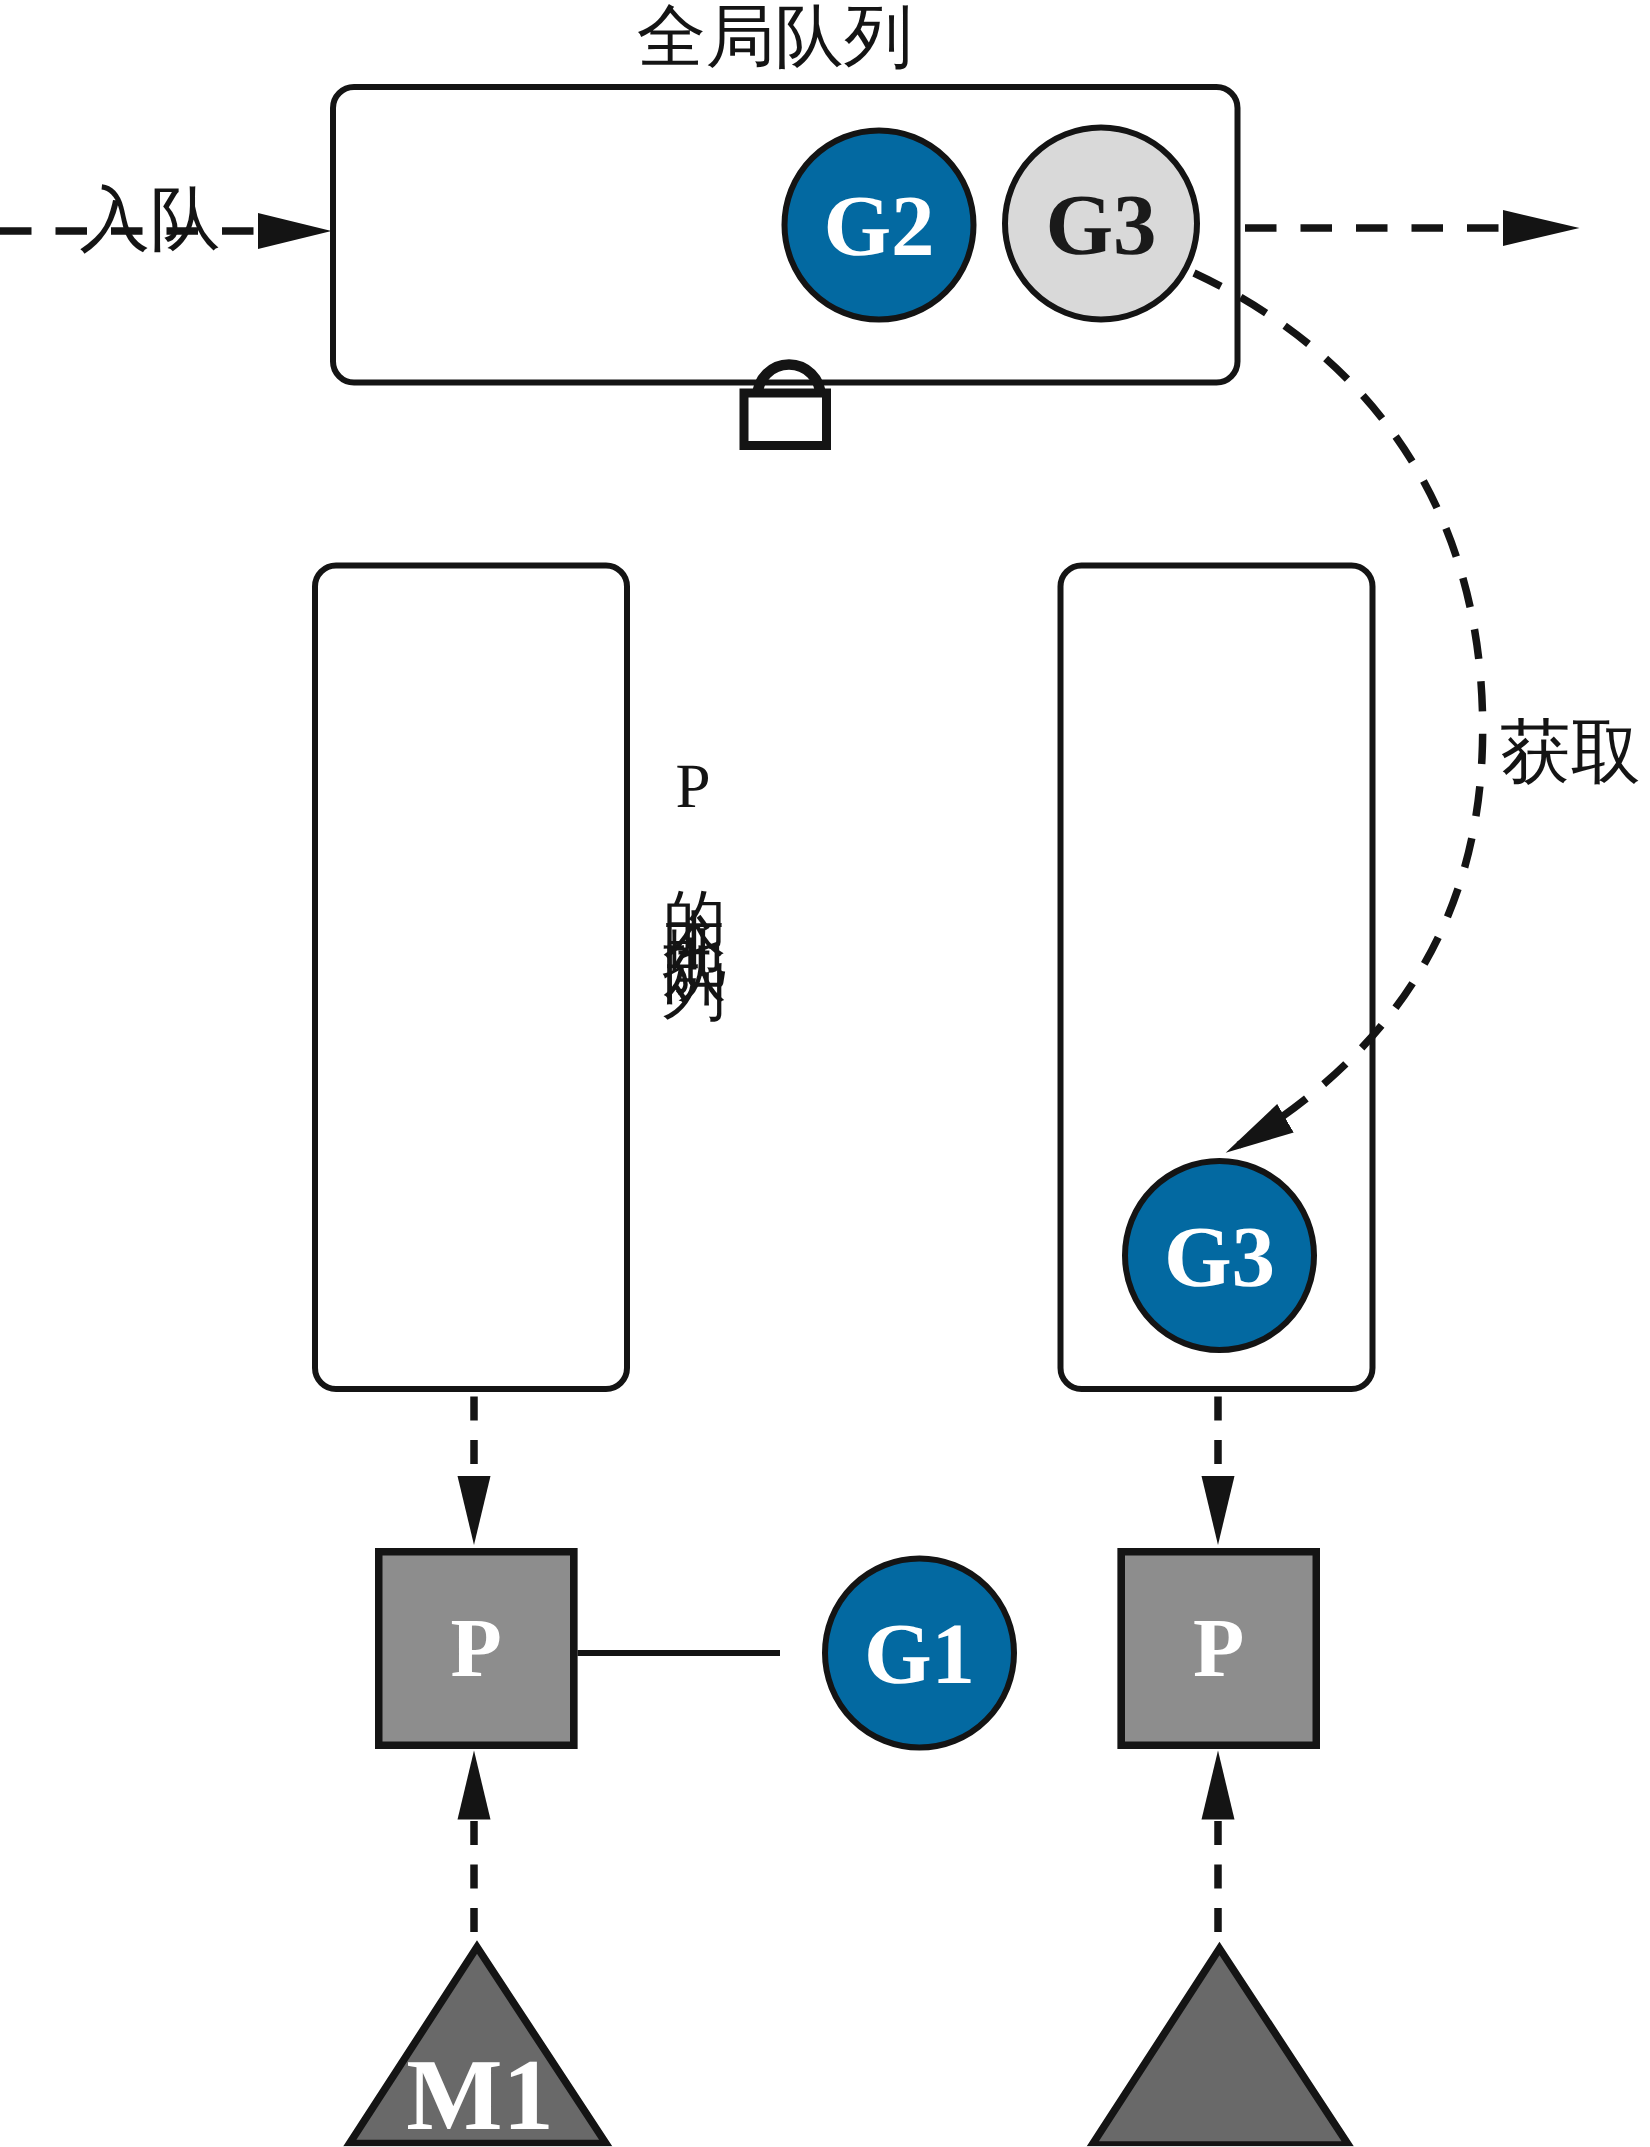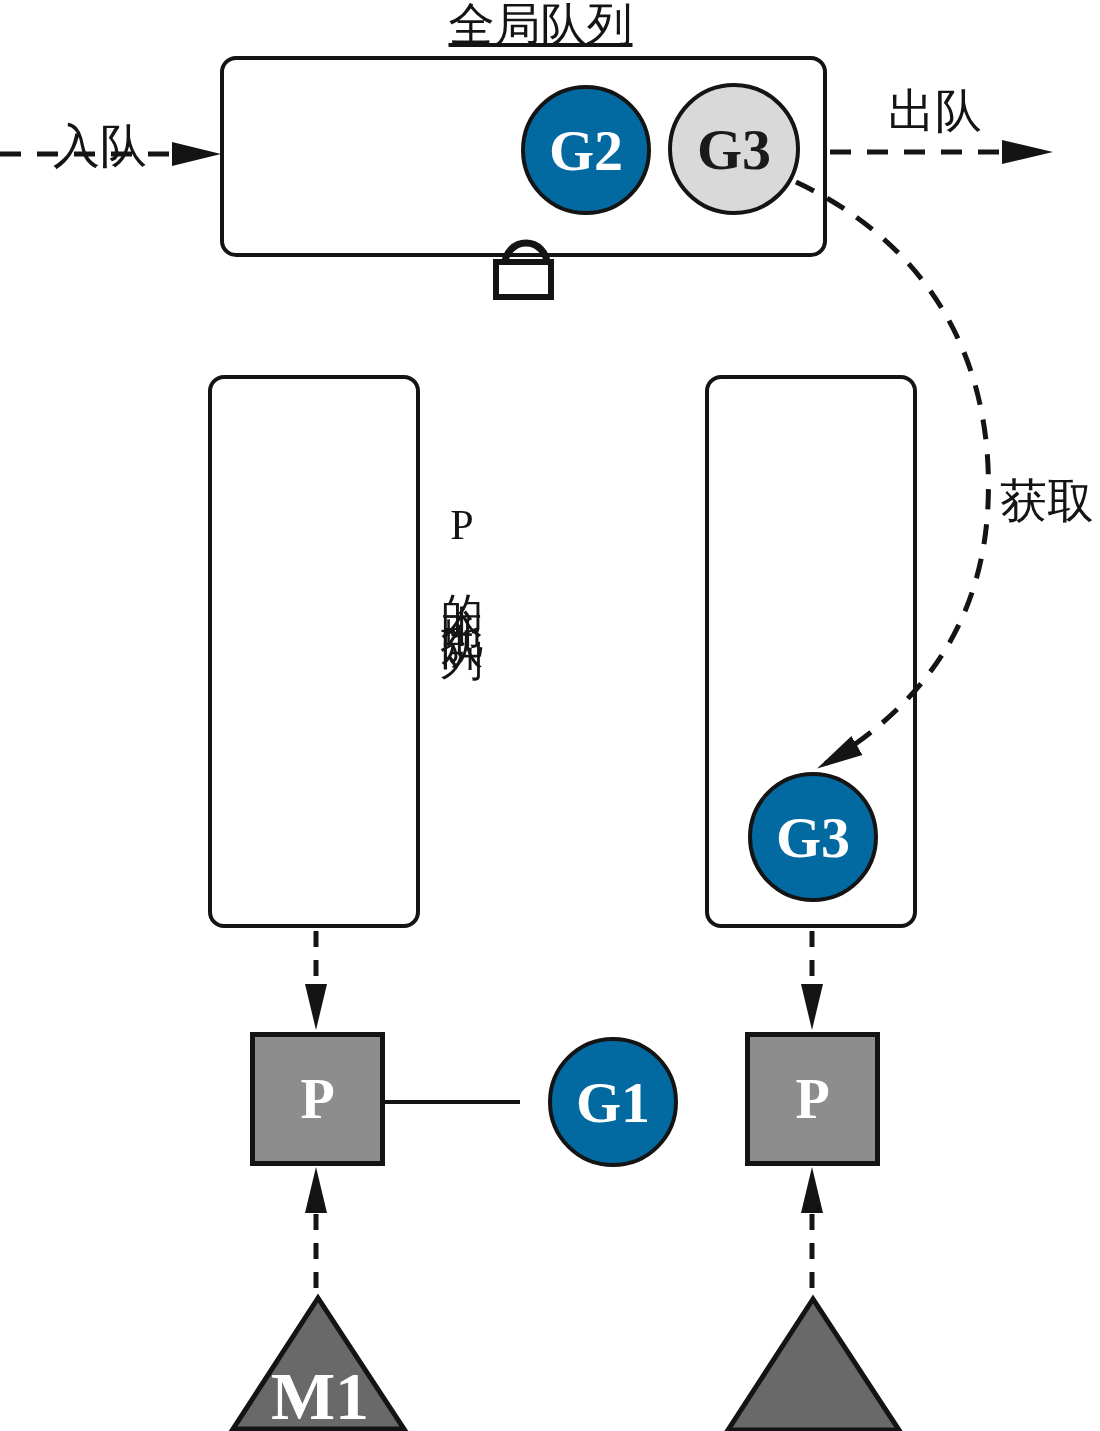--- a/index.html
+++ b/index.html
@@ -6,21 +6,21 @@
   .stage{
     position:relative;
     width:1100px;height:1431px;
     background:#ffffff;
     font-family:"Liberation Serif","DejaVu Serif",serif;
     color:#141414;
     overflow:hidden;
   }
   .abs{position:absolute;}
   .cn{font-family:"Liberation Serif","DejaVu Serif",serif;color:#141414;}
-  .title{left:238px;top:0px;width:605px;text-align:center;font-size:46px;line-height:50px;text-decoration:underline;}
+  .title{left:214px;top:0px;width:605px;text-align:center;font-size:46px;line-height:50px;}
   .lbl-enqueue{left:20px;top:80px;width:160px;text-align:center;font-size:47px;margin-top:35px;}
   .lbl-dequeue{left:855px;top:80px;width:160px;text-align:center;font-size:47px;}
   .lbl-acquire{left:1000px;top:470px;width:110px;font-size:47px;}
   .vcaption{
     left:436px;top:502px;
     writing-mode:vertical-rl;text-orientation:upright;
     font-size:42px;letter-spacing:12px;line-height:52px;
   }
   .global-box{
     left:220px;top:56px;width:607px;height:201px;
@@ -63,21 +63,20 @@
   .m2-label{left:742px;}
   .overlay{left:0;top:0;width:1100px;height:1431px;pointer-events:none;}
 </style>
 </head>
 <body>
 
 <div class="stage">
 
   <div class="abs cn title">全局队列</div>
   <div class="abs cn lbl-enqueue">入队</div>
-  <div class="abs cn lbl-dequeue">出队</div>
   <div class="abs cn lbl-acquire">获取</div>
   <div class="abs cn vcaption">P的本地队列</div>
 
   <div class="abs global-box"></div>
   <div class="abs local-box local-left"></div>
   <div class="abs local-box local-right"></div>
 
   <div class="abs circle node-dark g2">G2</div>
   <div class="abs circle node-light g3-global">G3</div>
   <div class="abs circle node-dark g3-local">G3</div>

